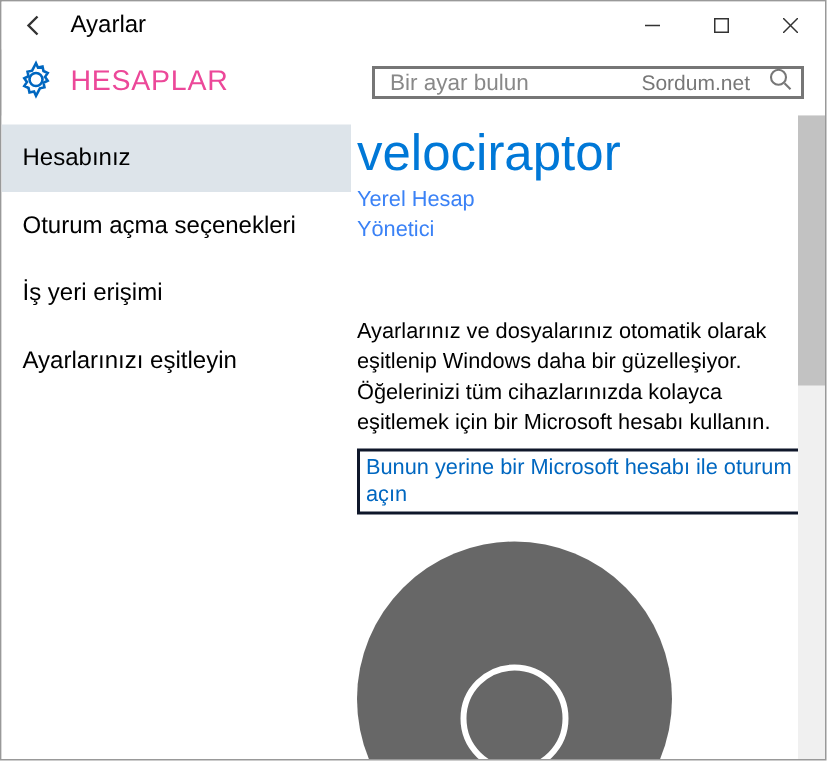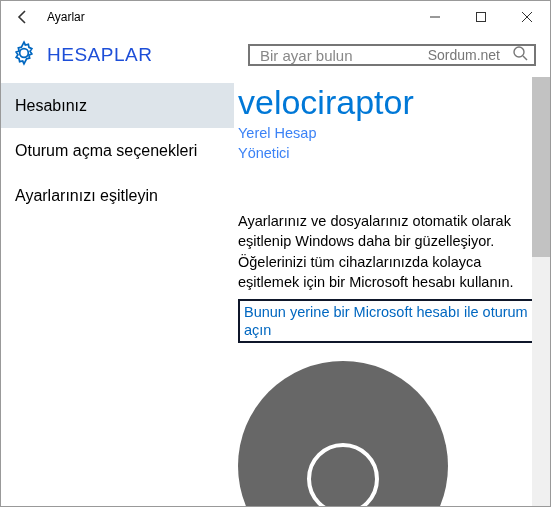--- a/index.html
+++ b/index.html
@@ -1,25 +1,25 @@
 <!DOCTYPE html>
 <html><head>
 <meta charset="utf-8">
 <style>
   * { box-sizing: border-box; margin: 0; padding: 0; font-family: "Segoe UI", Tahoma, sans-serif; }
   body { width: 551px; height: 507px; background: #fff; overflow: hidden; position: relative; border: 1px solid #999;}
   .titlebar { height: 32px; display: flex; align-items: center; padding-left: 8px; background: #fff; }
   .titlebar .back { width: 28px; height: 28px; display:flex; align-items:center; justify-content:center; color:#333; }
-  .titlebar .title { font-size: 12px; color:#000; margin-left:10px; flex:1; }
+  .titlebar .title { font-size: 16px; color:#000; margin-left:10px; flex:1; }
   .titlebar .winbtns { display:flex; }
   .titlebar .winbtn { width:46px; height:32px; display:flex; align-items:center; justify-content:center; color:#333; font-size:12px;}
   .headerrow { height:44px; display:flex; align-items:center; padding:0 12px 0 10px; gap:12px; border-bottom:0; }
   .gearwrap { display:flex; align-items:center; gap:10px; flex:0 0 225px; }
   .gear svg { width:26px; height:26px; }
-  .category { font-size:19px; letter-spacing:0.5px; color:#1d4ed8; }
+  .category { font-size:19px; letter-spacing:0.5px; color:#ec4899; }
   .searchwrap { flex:1; padding-right:2px;}
   .searchbox { position:relative; cursor:text;}
   .searchbox .fake-input { height:22px; border:2px solid #767676; padding:0 34px 0 10px; display:flex; align-items:center;}
   .searchbox .placeholder { color:#888; font-size:15px; flex:1;}
   .searchbox .watermark { color:#777; font-size:14px; margin-left:6px;}
   .searchbox .mag { position:absolute; right:8px; top:50%; transform:translateY(-50%); color:#555;}
   .body { display:flex; height:calc(507px - 32px - 44px - 2px); }
   .sidebar { width:233px; background:#fff; display:flex; flex-direction:column; padding-top:6px;}
   .sidebar-item { height:45px; display:flex; align-items:center; padding:0 14px; font-size:16px; color:#000; cursor:pointer; }
   .sidebar-item.selected { background:#dde4ea; }
@@ -94,20 +94,23 @@
 
 <div class="body">
   <div class="sidebar">
     <div class="sidebar-item selected">
         <span>Hesabınız</span>
       </div>
     <div class="sidebar-item">
         <span>Oturum açma seçenekleri</span>
       </div>
     <div class="sidebar-item">
+        <span>İş yeri erişimi</span>
+      </div>
+    <div class="sidebar-item">
         <span>Ayarlarınızı eşitleyin</span>
       </div>
   </div>
 
   <div class="main">
     <div class="username">velociraptor</div>
     <div class="subline">Yerel Hesap</div>
     <div class="subline">Yönetici</div>
     <div class="desc">Ayarlarınız ve dosyalarınız otomatik olarak eşitlenip Windows daha bir güzelleşiyor. Öğelerinizi tüm cihazlarınızda kolayca eşitlemek için bir Microsoft hesabı kullanın.</div>
     <div class="linkbox">

